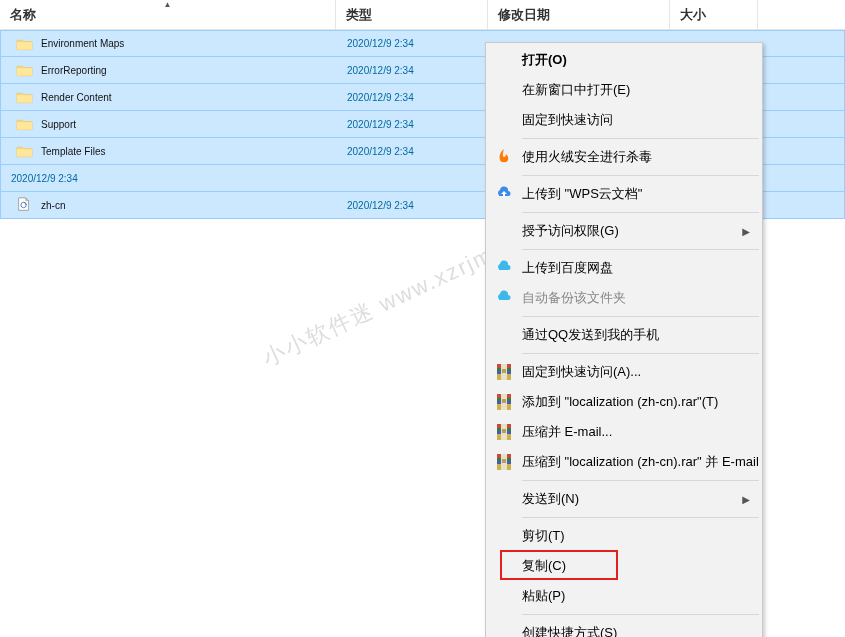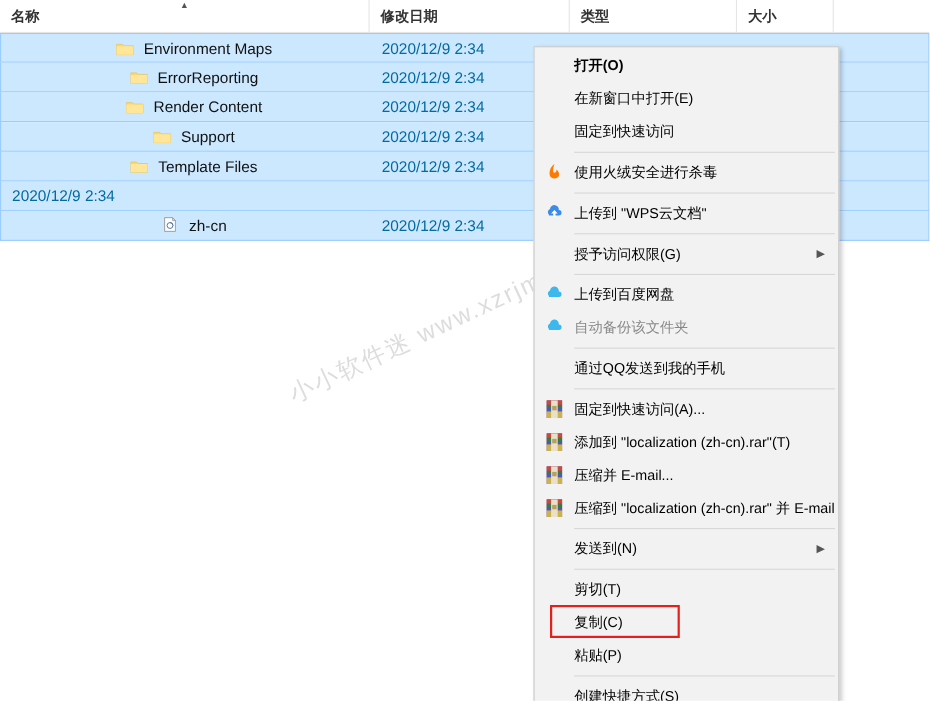--- a/index.html
+++ b/index.html
@@ -10,21 +10,21 @@
     .header-cell { display: flex; align-items: center; padding: 0 10px; border-right: 1px solid #e5e5e5; font-size: 13px; color: #333; position: relative; }
     .header-cell.name { width: 336px; }
     .header-cell.date { width: 182px; }
     .header-cell.type { width: 152px; }
     .header-cell.size { width: 88px; }
     .sort-arrow { position: absolute; left: 50%; top: 0px; transform: translateX(-50%); font-size: 8px; color: #555; }
     
     
     .file-row { display: flex; height: 27px; align-items: center; background: #cce8ff; border: 1px solid #99ccff; margin: 0; }
     .file-row + .file-row { border-top: none; }
-    .cell { font-size: 14px; overflow: hidden; white-space: nowrap; justify-content: center; }
+    .cell { font-size: 10px; overflow: hidden; white-space: nowrap; }
     .cell.name { width: 336px; display: flex; align-items: center; padding-left: 14px; color: #111; }
     .cell.date { width: 182px; color: #0369a1; padding-left: 10px; }
     .icon { width: 18px; height: 18px; margin-right: 8px; display: flex; align-items: center; justify-content: center; }
     
     
     .folder-icon svg { width: 17px; height: 14px; }
     
     
     .file-icon svg { width: 16px; height: 16px; }
     
@@ -78,25 +78,25 @@
       <rect x="8" y="7" width="4" height="4" fill="#b5a060"></rect>
     </g>
   </defs>
 </svg>
 
 <div class="header-row">
   <div class="header-cell name">
     <span>名称</span>
     <span class="sort-arrow">▲</span>
   </div>
+  <div class="header-cell type">
+    <span>类型</span>
+  </div>
   <div class="header-cell date">
     <span>修改日期</span>
-  </div>
-  <div class="header-cell type">
-    <span>类型</span>
   </div>
   <div class="header-cell size">
     <span>大小</span>
   </div>
 </div>
 
 <div id="file-list">
     <div class="file-row">
       <div class="cell name">
         <span class="icon folder-icon">

